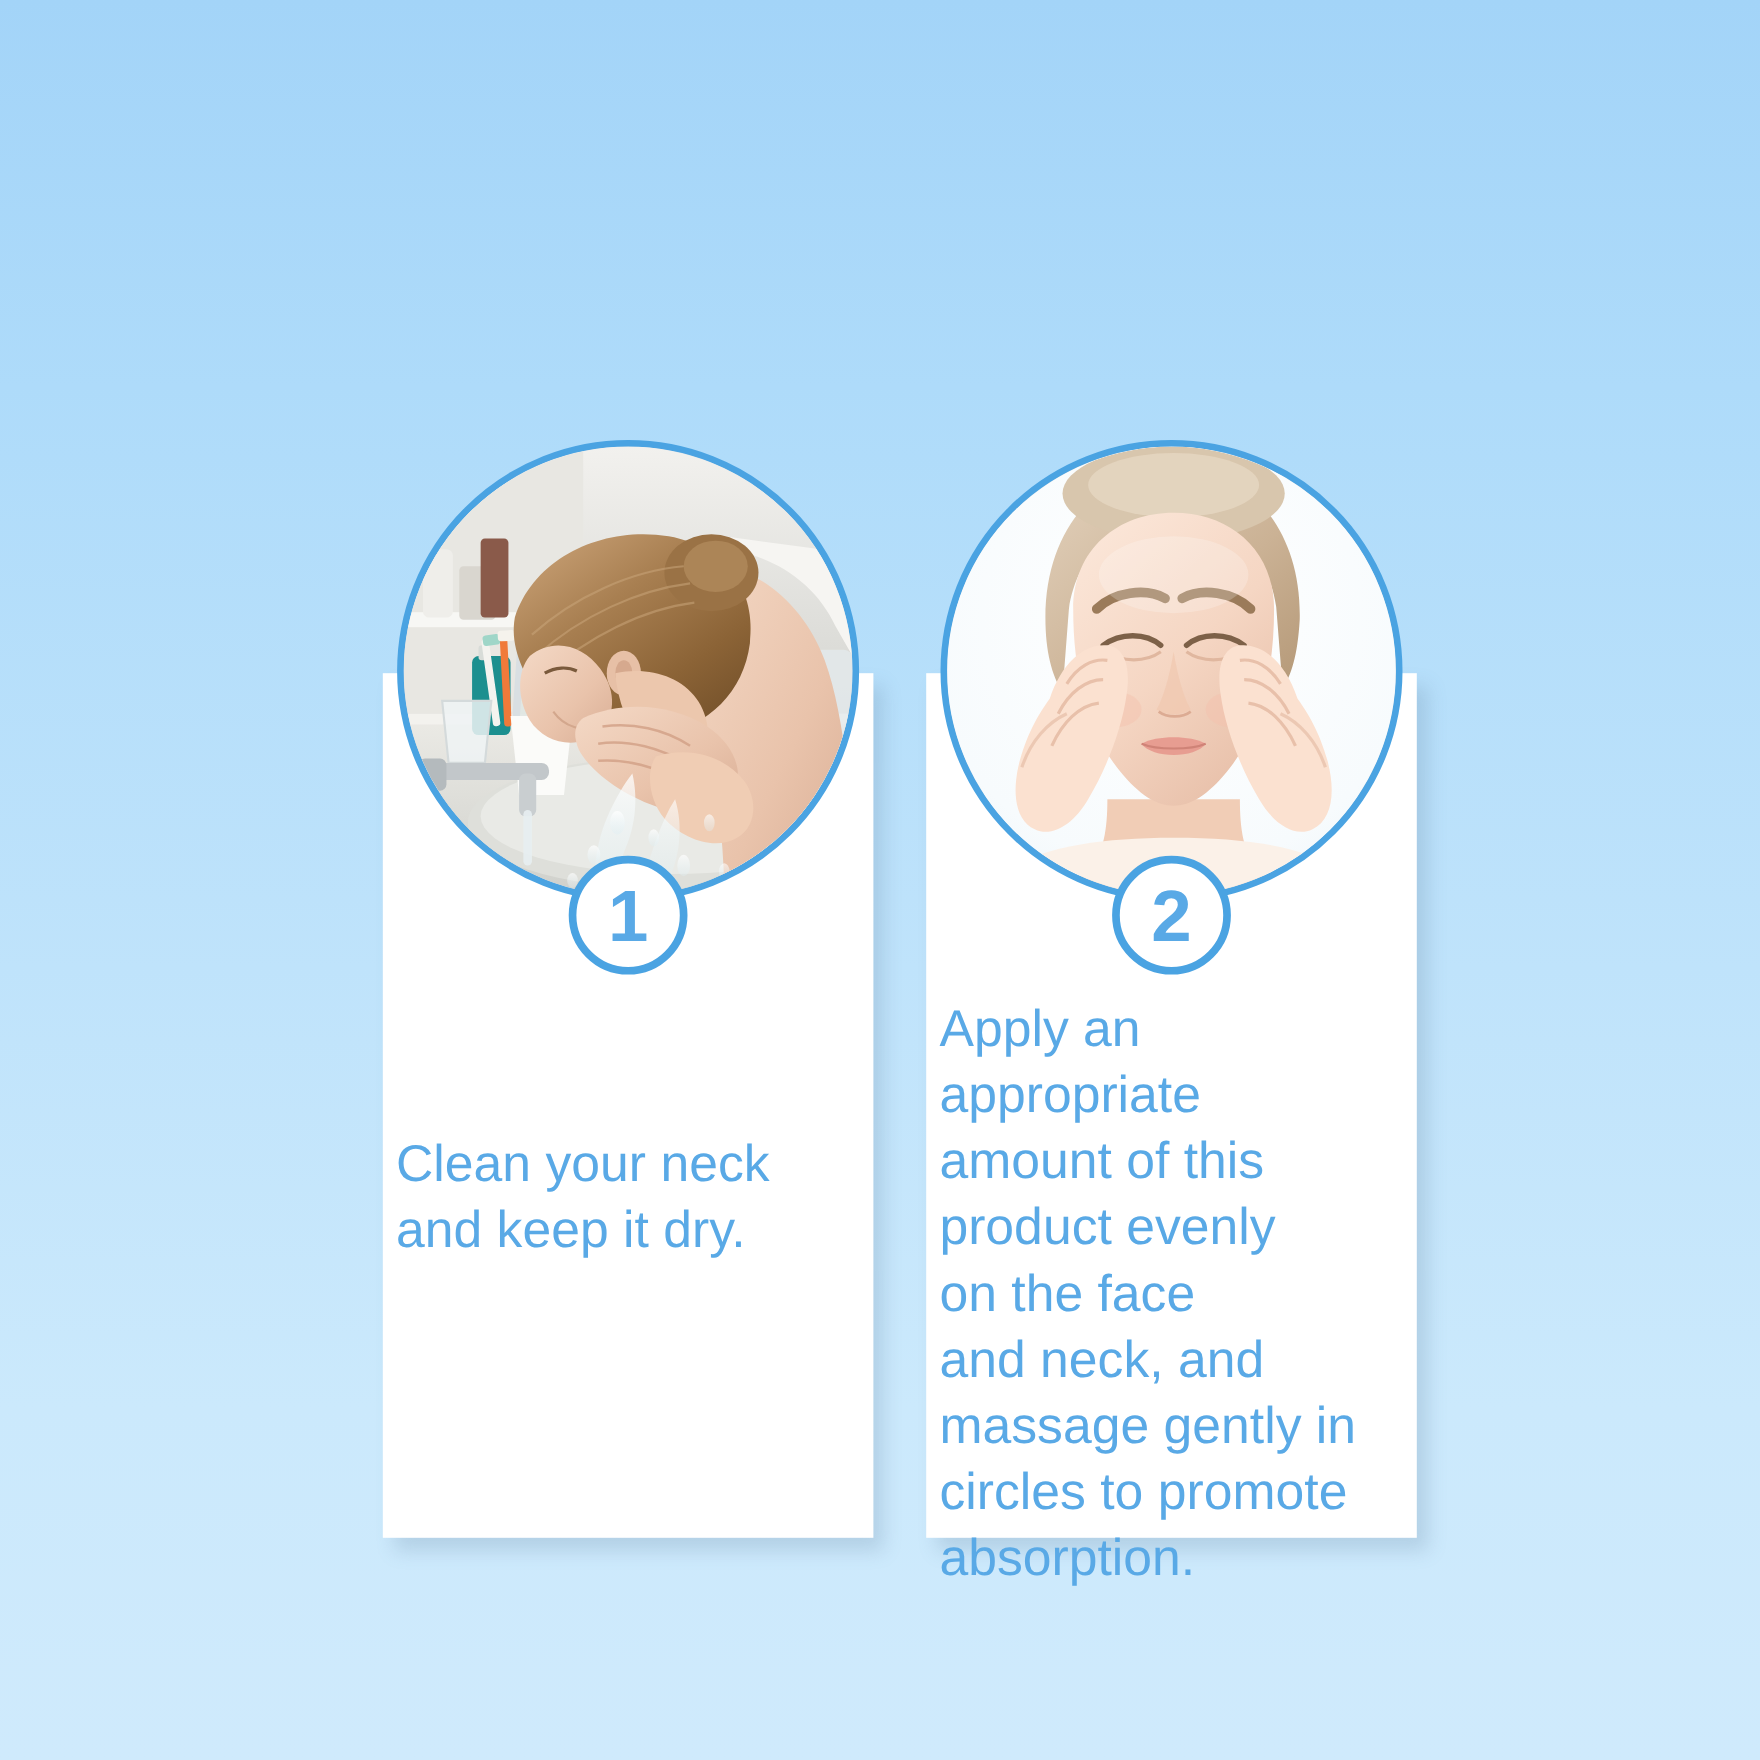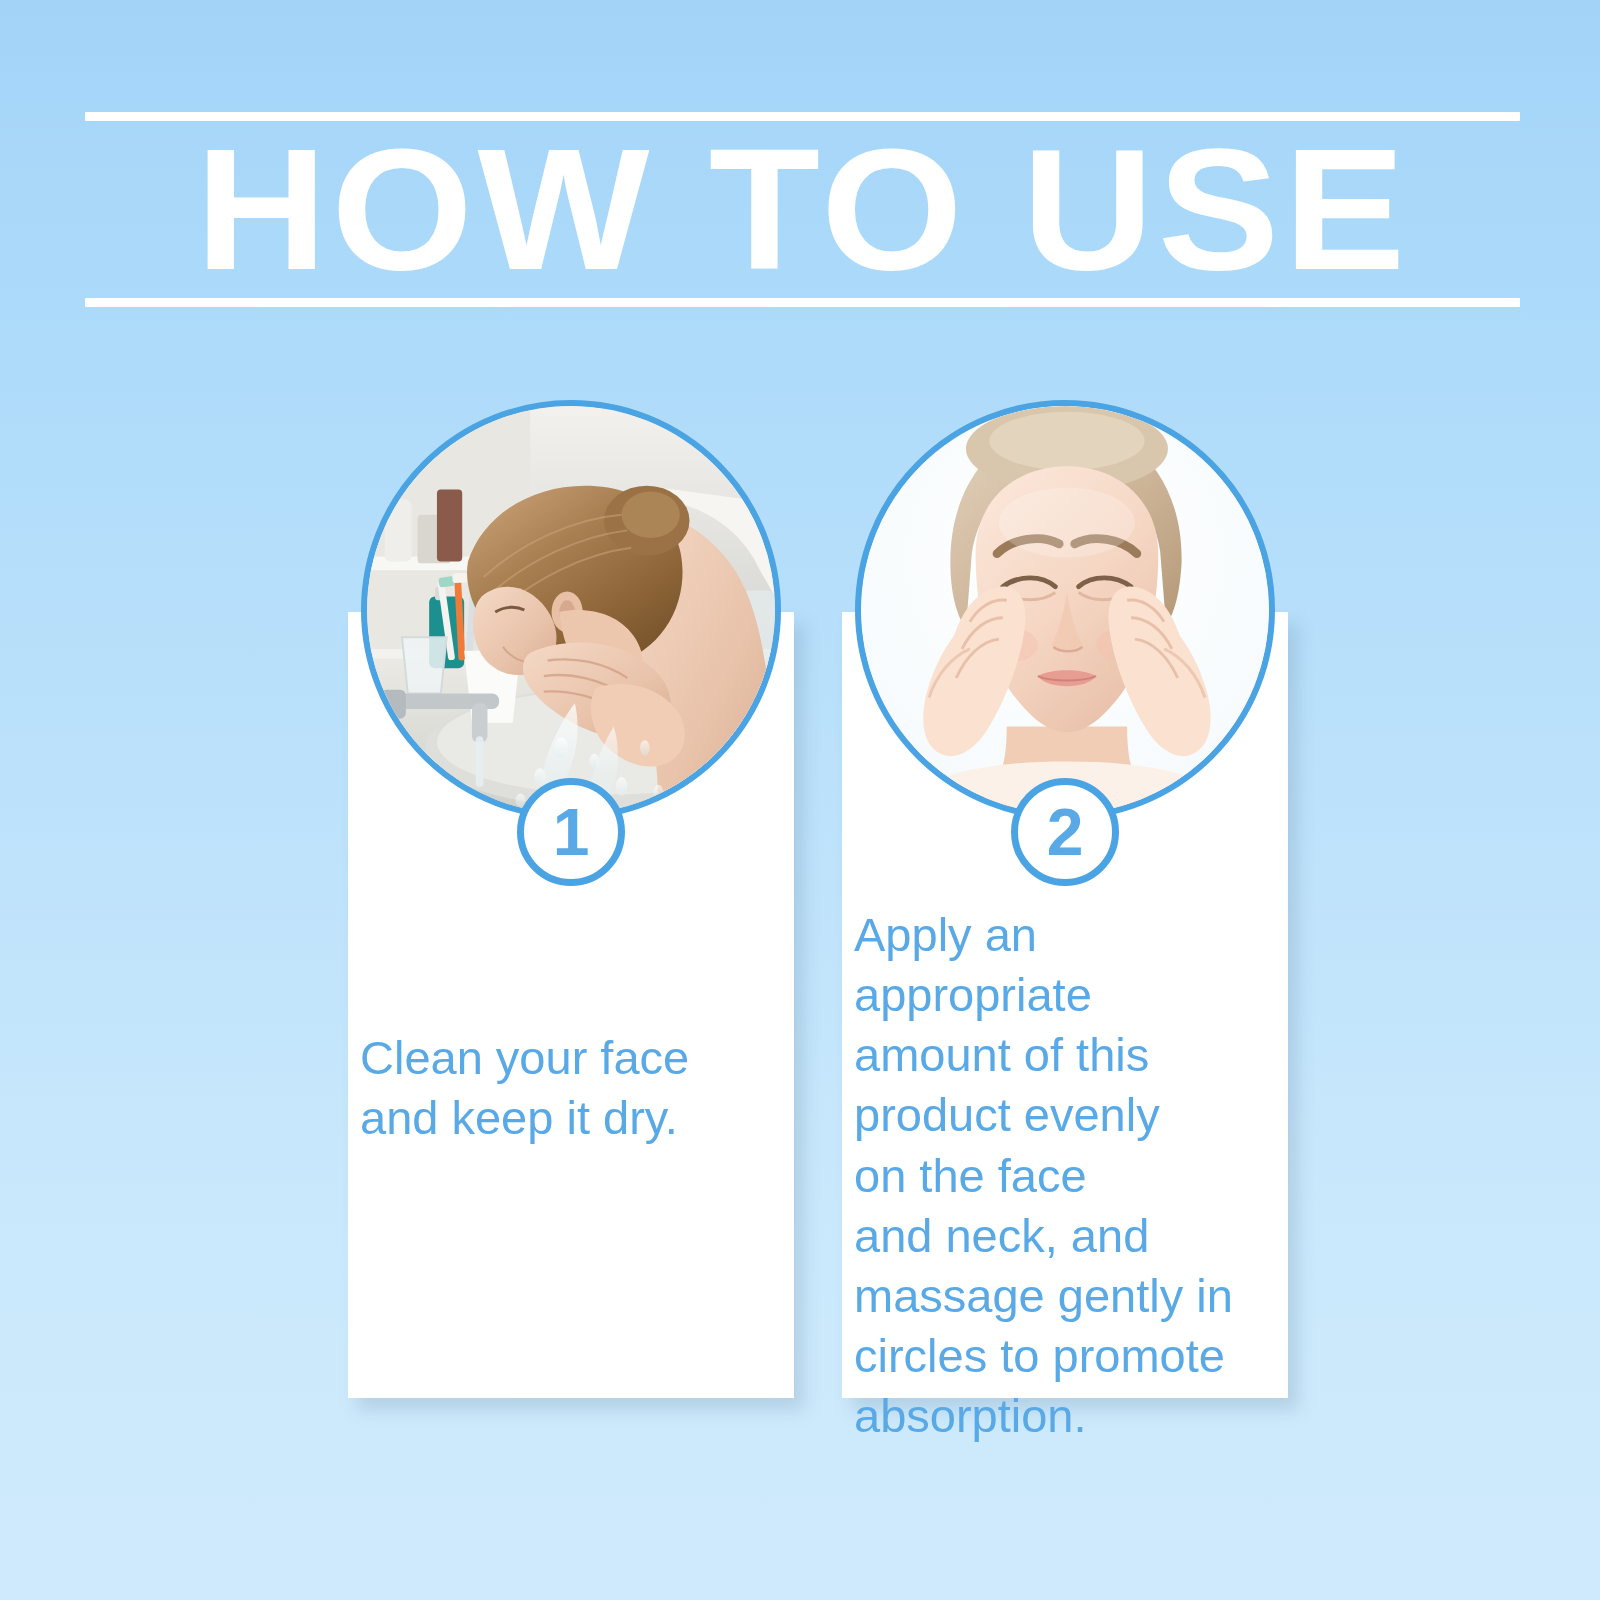--- a/index.html
+++ b/index.html
@@ -147,25 +147,20 @@
     white-space: pre-line;
   }
   .caption-1 { top: 628px; }
   .caption-2 { top: 505px; }
 </style>
 </head>
 <body>
 
 <div class="poster">
 
-  <div class="header">
-    <div class="rule rule-top"></div>
-    <div class="title">HOW TO USE</div>
-    <div class="rule rule-bottom"></div>
-  </div>
 
   <div class="steps">
 
     <div class="step step-1">
       <div class="card"></div>
 
       <div class="photo-circle">
         <div class="photo-inner">
           <svg viewBox="0 0 420 420" preserveAspectRatio="xMidYMid slice">
             <defs>
@@ -277,21 +272,21 @@
               <ellipse cx="286" cy="352" rx="5" ry="8" opacity="0.7"></ellipse>
               <ellipse cx="158" cy="406" rx="5" ry="7" opacity="0.7"></ellipse>
               <ellipse cx="300" cy="398" rx="5" ry="8" opacity="0.65"></ellipse>
             </g>
           </svg>
         </div>
       </div>
 
       <div class="badge">1</div>
 
-      <div class="caption caption-1">Clean your face
+      <div class="caption caption-1">Clean your neck
 and keep it dry.</div>
     </div>
 
     <div class="step step-2">
       <div class="card"></div>
 
       <div class="photo-circle">
         <div class="photo-inner">
           <svg viewBox="0 0 420 420" preserveAspectRatio="xMidYMid slice">
             <defs>

